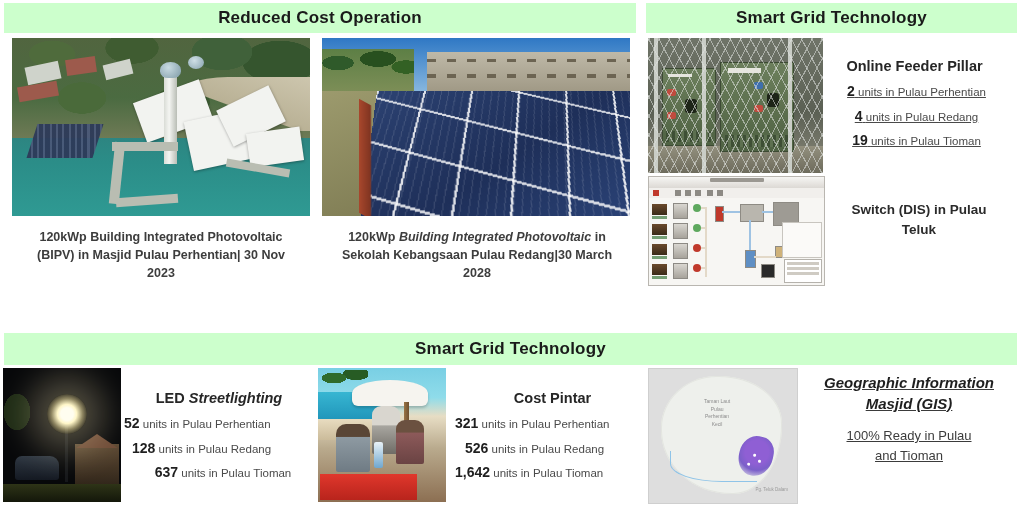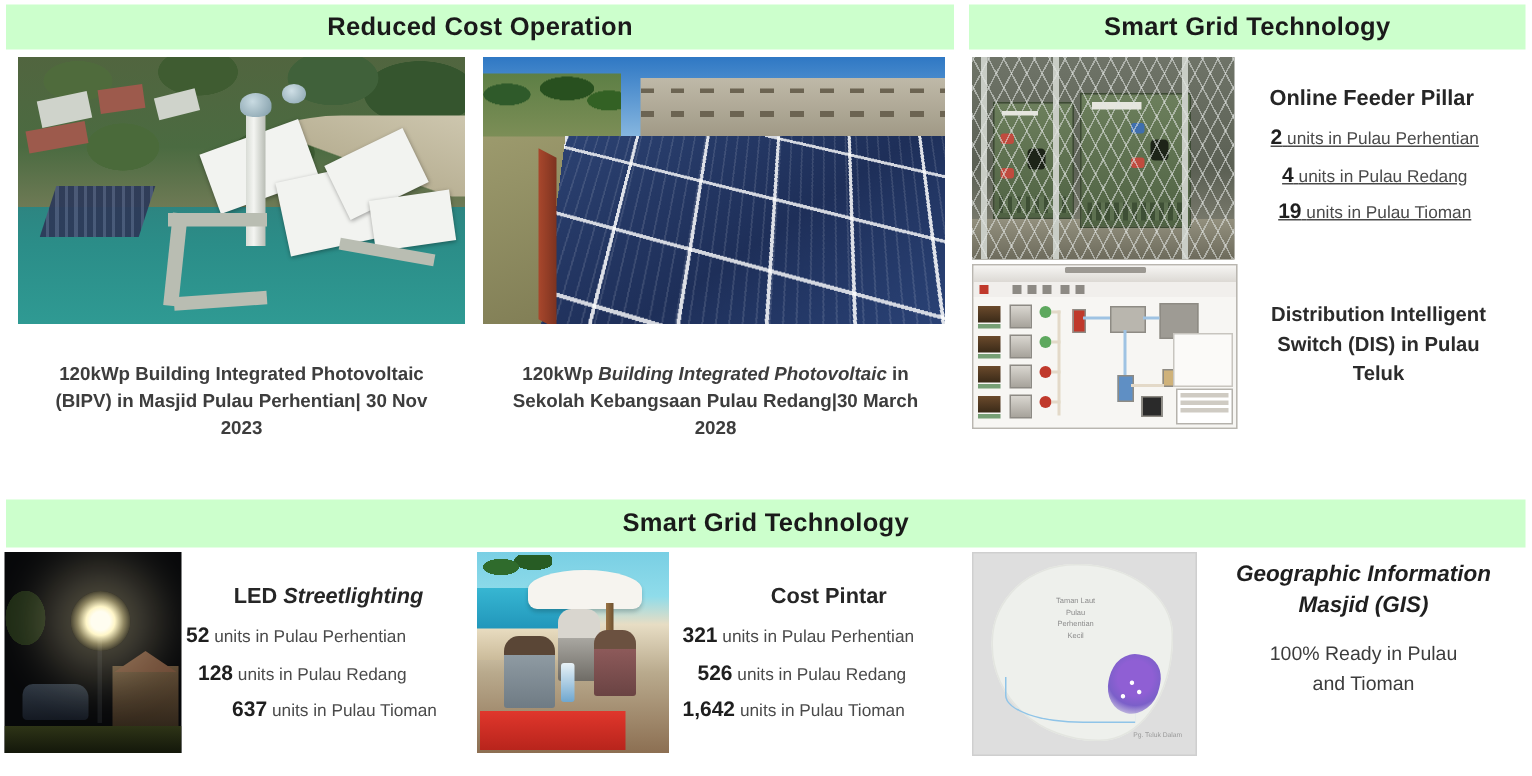--- a/index.html
+++ b/index.html
@@ -27,21 +27,20 @@
   #band-smartgrid-bottom{left:4px;top:333px;width:1013px;height:32px;font-size:17px;}
 
   
   .cap{
     position:absolute;
     text-align:center;
     font-size:12.5px;
     font-weight:bold;
     color:#3d3d3d;
     line-height:1.45;
-    margin-top:12px;
   }
   .cap .it{font-style:italic;}
 
   
   .photo{position:absolute;overflow:hidden;background:#888;}
 
   
   #photo-mosque{left:12px;top:38px;width:298px;height:178px;
     background:
       
@@ -239,21 +238,21 @@
   #feeder-block{left:812px;top:58px;width:205px;}
   #feeder-block .stat-row{text-align:center;text-decoration:underline;}
   #feeder-rows{padding-left:4px;}
 
   #dis-text{left:824px;top:200px;width:190px;text-align:center;
     font-size:13.5px;font-weight:bold;color:#2b2b2b;line-height:1.45;}
 
   #led-block{left:124px;top:390px;width:190px;}
   #meter-block{left:455px;top:390px;width:195px;}
 
-  #gis-block{left:800px;top:372px;width:218px;text-align:center;}
+  #gis-block{left:800px;top:372px;width:218px;text-align:center;text-decoration:underline;}
   #gis-title{font-size:15px;font-weight:bold;font-style:italic;color:#1f1f1f;line-height:1.4;}
   #gis-body{margin-top:12px;font-size:13px;font-weight:normal;color:#3c3c3c;line-height:1.5;}
 </style>
 </head>
 <body>
 
 <div class="band" id="band-reduced">
   <span>Reduced Cost Operation</span>
 </div>
 <div class="band" id="band-smartgrid-top">
@@ -389,21 +388,20 @@
     <div class="blk" style="left:112px;top:66px;width:12px;height:12px;background:#2a2a2a;"></div>
     <div class="panelright"></div>
     <div class="legend">
       <b></b>
       <b></b>
       <b></b>
     </div>
   </div>
 </div>
 <div id="dis-text" class="panel">
-  <div>Distribution Intelligent</div>
   <div>Switch  (DIS) in Pulau</div>
   <div>Teluk</div>
 </div>
 
 <div class="band" id="band-smartgrid-bottom">
   <span>Smart Grid Technology</span>
 </div>
 
 <div class="photo" id="photo-street">
   <div class="trees"></div>

